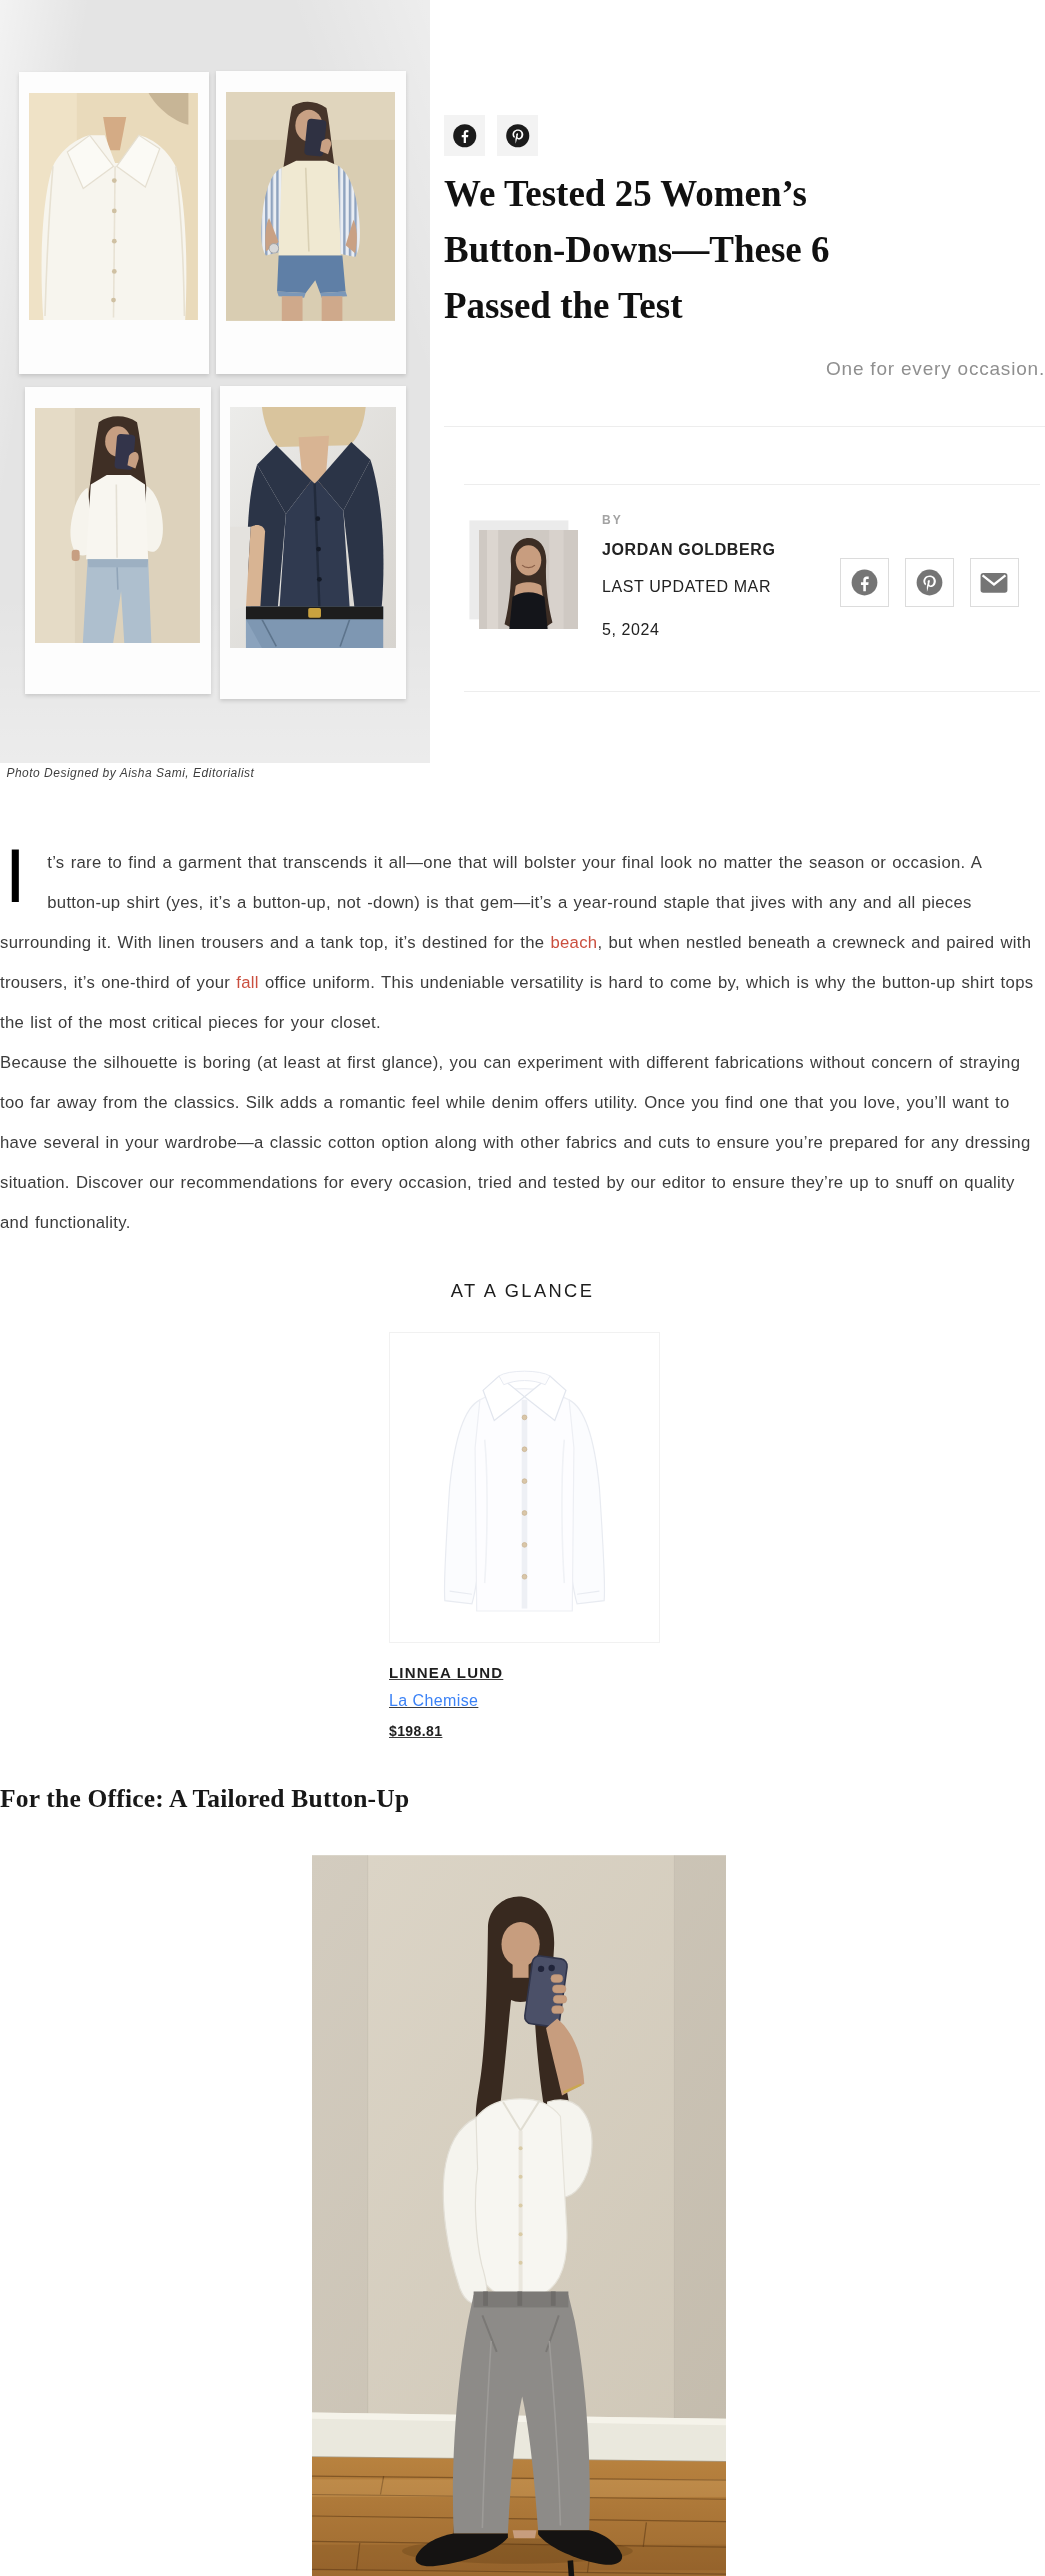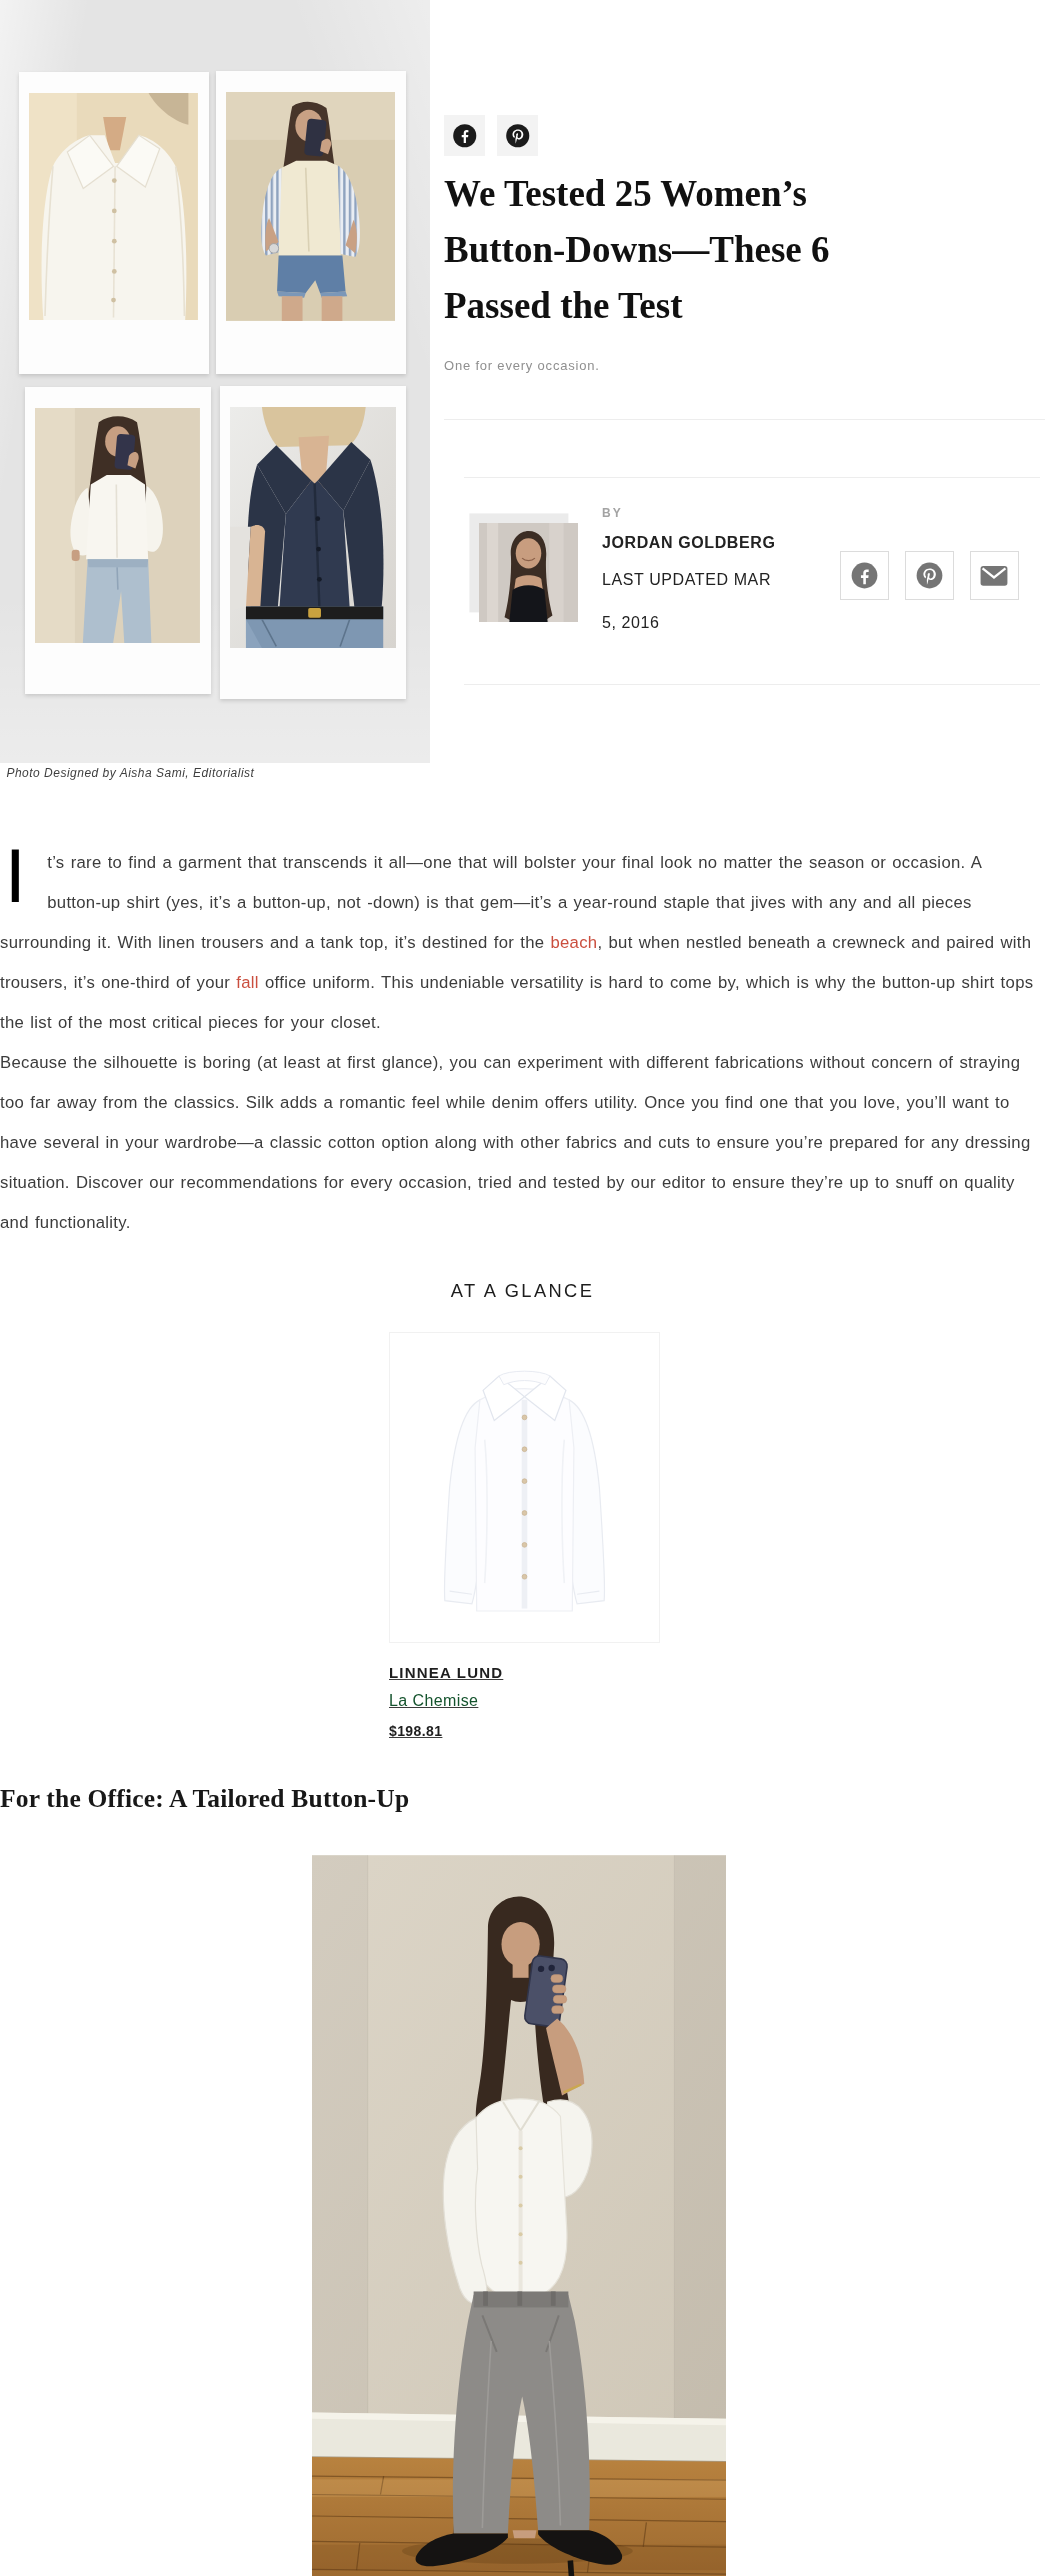--- a/index.html
+++ b/index.html
@@ -33,21 +33,21 @@
   .social-btn {
     width:41px; height:41px; background:#f3f3f3; border:0;
     display:flex; align-items:center; justify-content:center; cursor:pointer;
   }
   .category { margin-top:23px; font-size:16px; font-weight:bold; letter-spacing:1.2px; color:#141414; }
   .headline {
     margin-top:9.6px; max-width:478px;
     font-family:"Liberation Serif", serif; font-weight:700;
     font-size:37px; line-height:56px; color:#111111;
   }
-  .subtitle { margin-top:12.7px; font-size:13px; letter-spacing:0.8px; color:#8f8f8f; }
+  .subtitle { margin-top:12.7px; font-size:19px; letter-spacing:0.8px; color:#8f8f8f;text-align:right; }
   .divider { margin-top:46px; border:0; border-top:0.8px solid #ededed; width:601px; }
   .byline {
     margin-top:57px; margin-left:20px; width:576px;
     border-top:0.8px solid #ededed; border-bottom:0.8px solid #ededed;
     padding:28px 15px 40px; display:flex; align-items:flex-start;
   }
   .avatar { margin-top:16.7px; width:99px; height:99px; box-shadow:-9.6px -9.6px 0 #ebebeb; display:block; }
   .byline-text { margin-left:24px; }
   .by-label { font-size:12px; font-weight:bold; letter-spacing:2px; color:#a3a3a3; }
   .author { margin-top:13.5px; font-size:16px; font-weight:bold; letter-spacing:0.6px; color:#222222; }
@@ -73,21 +73,21 @@
   .glance-heading {
     margin-top:37px; text-align:center;
     font-size:18.3px; font-weight:normal; letter-spacing:2.4px; color:#1d1d1d;
   }
   .product { margin-top:30px; margin-left:389px;text-decoration:underline; }
   .product-card {
     width:271px; height:311px; border:0.8px solid #f1f1f1; background:#ffffff;
     display:flex; align-items:center; justify-content:center; cursor:pointer;
   }
   .brand { margin-top:21px; font-size:15px; font-weight:bold; letter-spacing:1.2px; color:#1e1e1e; }
-  .product-name { margin-top:11px; font-size:16px; letter-spacing:0.4px; color:#14532d; }
+  .product-name { margin-top:11px; font-size:16px; letter-spacing:0.4px; color:#3b82f6; }
   .price { margin-top:12.7px; font-size:14px; font-weight:bold; letter-spacing:0.4px; color:#1e1e1e; }
   
   .section-heading {
     margin-top:45px; font-family:"Liberation Serif", serif; font-weight:700;
     font-size:25.5px; color:#181818; letter-spacing:0.2px;
   }
   .office-photo { margin-top:41px; margin-left:312px; width:414px; height:736px; }
   .office-photo svg { display:block; }
 </style>
 </head>
@@ -228,21 +228,21 @@
         <rect x="88" width="18" height="124" fill="#d8d2cc"></rect>
         <path d="M40,42 C38,22 50,10 62,10 C76,10 86,22 84,44 C83,66 86,92 92,116 L80,124 L44,124 L32,118 C38,94 41,64 40,42 Z" fill="#3c2d24"></path>
         <ellipse cx="62" cy="38" rx="16" ry="19" fill="#c89d7f"></ellipse>
         <path d="M54,44 C58,48 66,48 70,44" stroke="#8a5f48" stroke-width="1.6" fill="none"></path>
         <path d="M46,70 C52,64 72,64 78,70 L80,84 L44,84 Z" fill="#c89d7f"></path>
         <path d="M42,84 C52,76 72,76 82,84 L86,124 L38,124 Z" fill="#14151a"></path>
       </svg>
       <div class="byline-text">
         <div class="by-label">BY</div>
         <div class="author">JORDAN GOLDBERG</div>
-        <div class="updated">LAST UPDATED MAR 5, 2016</div>
+        <div class="updated">LAST UPDATED MAR 5, 2024</div>
       </div>
       <div class="share-row">
         <button class="share-btn">
           <svg width="29" height="29" viewBox="0 0 36 36">
             <circle cx="18" cy="18" r="16" fill="#757575"></circle>
             <path d="M19.7 29v-8h3l.4-3.4h-3.4v-2.2c0-1 .3-1.7 1.8-1.7h1.7V10.6c-.3 0-1.3-.1-2.5-.1-2.5 0-4.2 1.5-4.2 4.3v2.8h-2.9V21h2.9v8Z" fill="#ffffff"></path>
           </svg>
         </button>
         <button class="share-btn">
           <svg width="29" height="29" viewBox="0 0 36 36">

